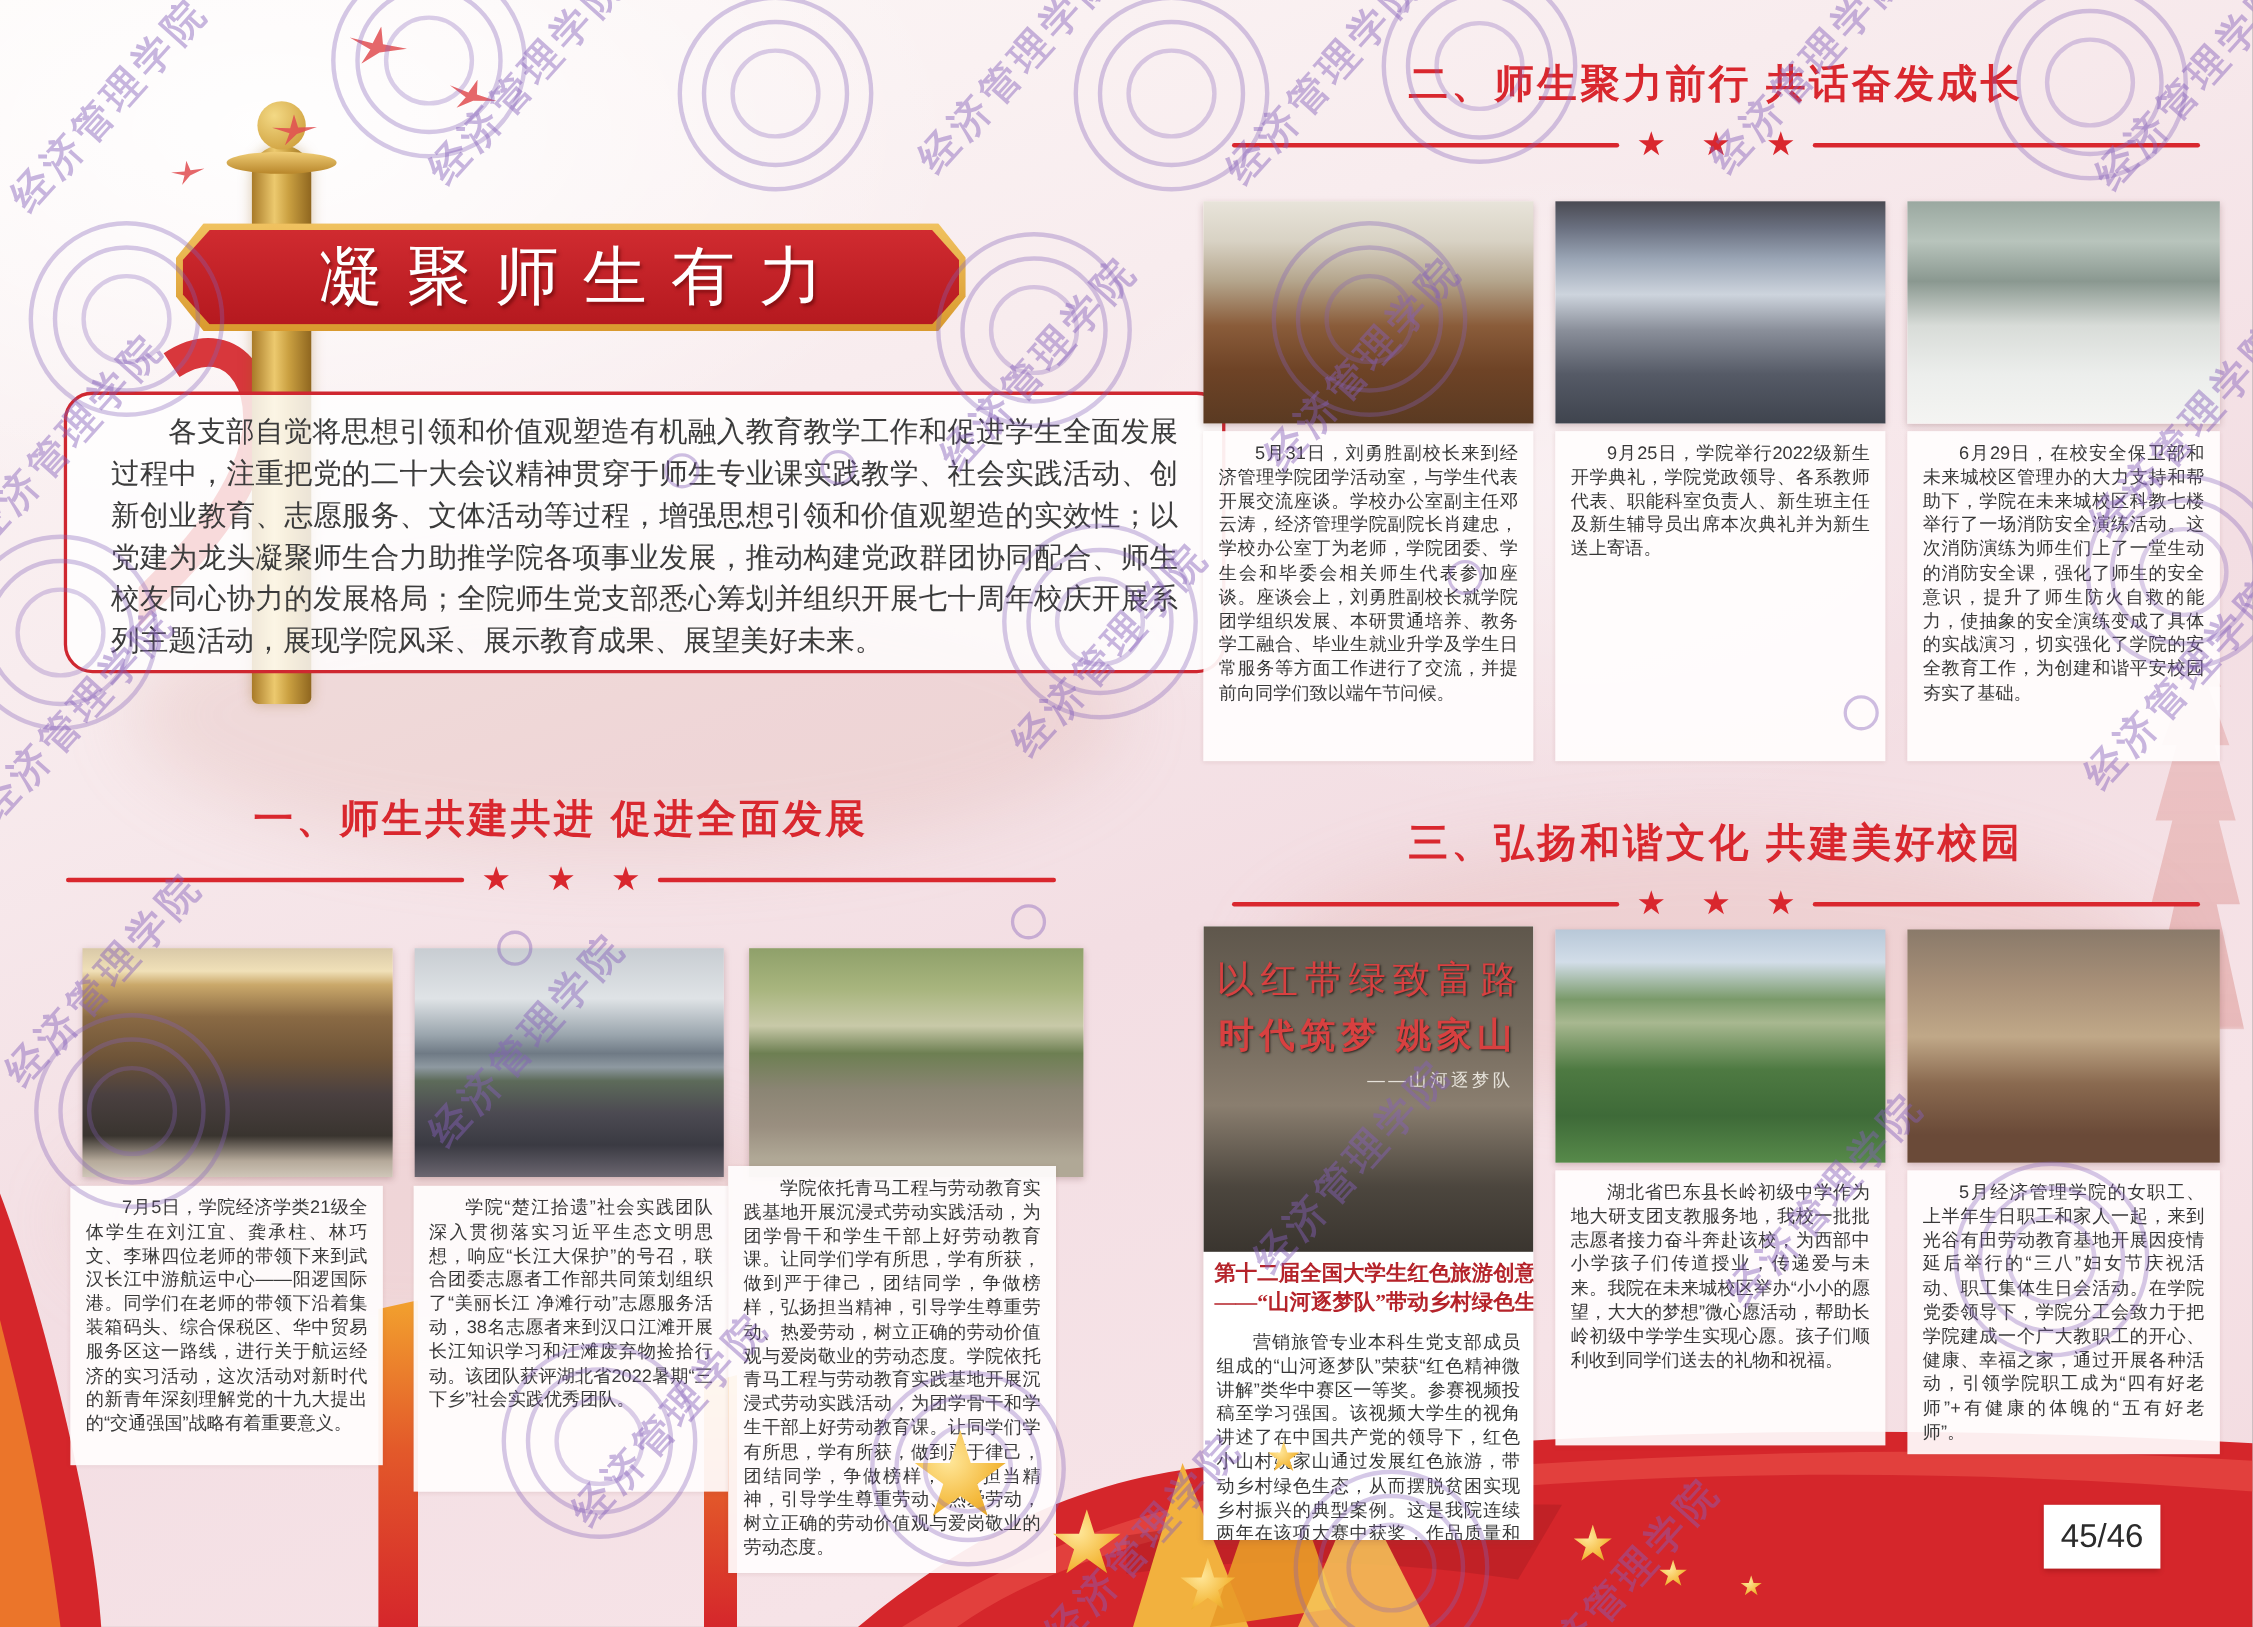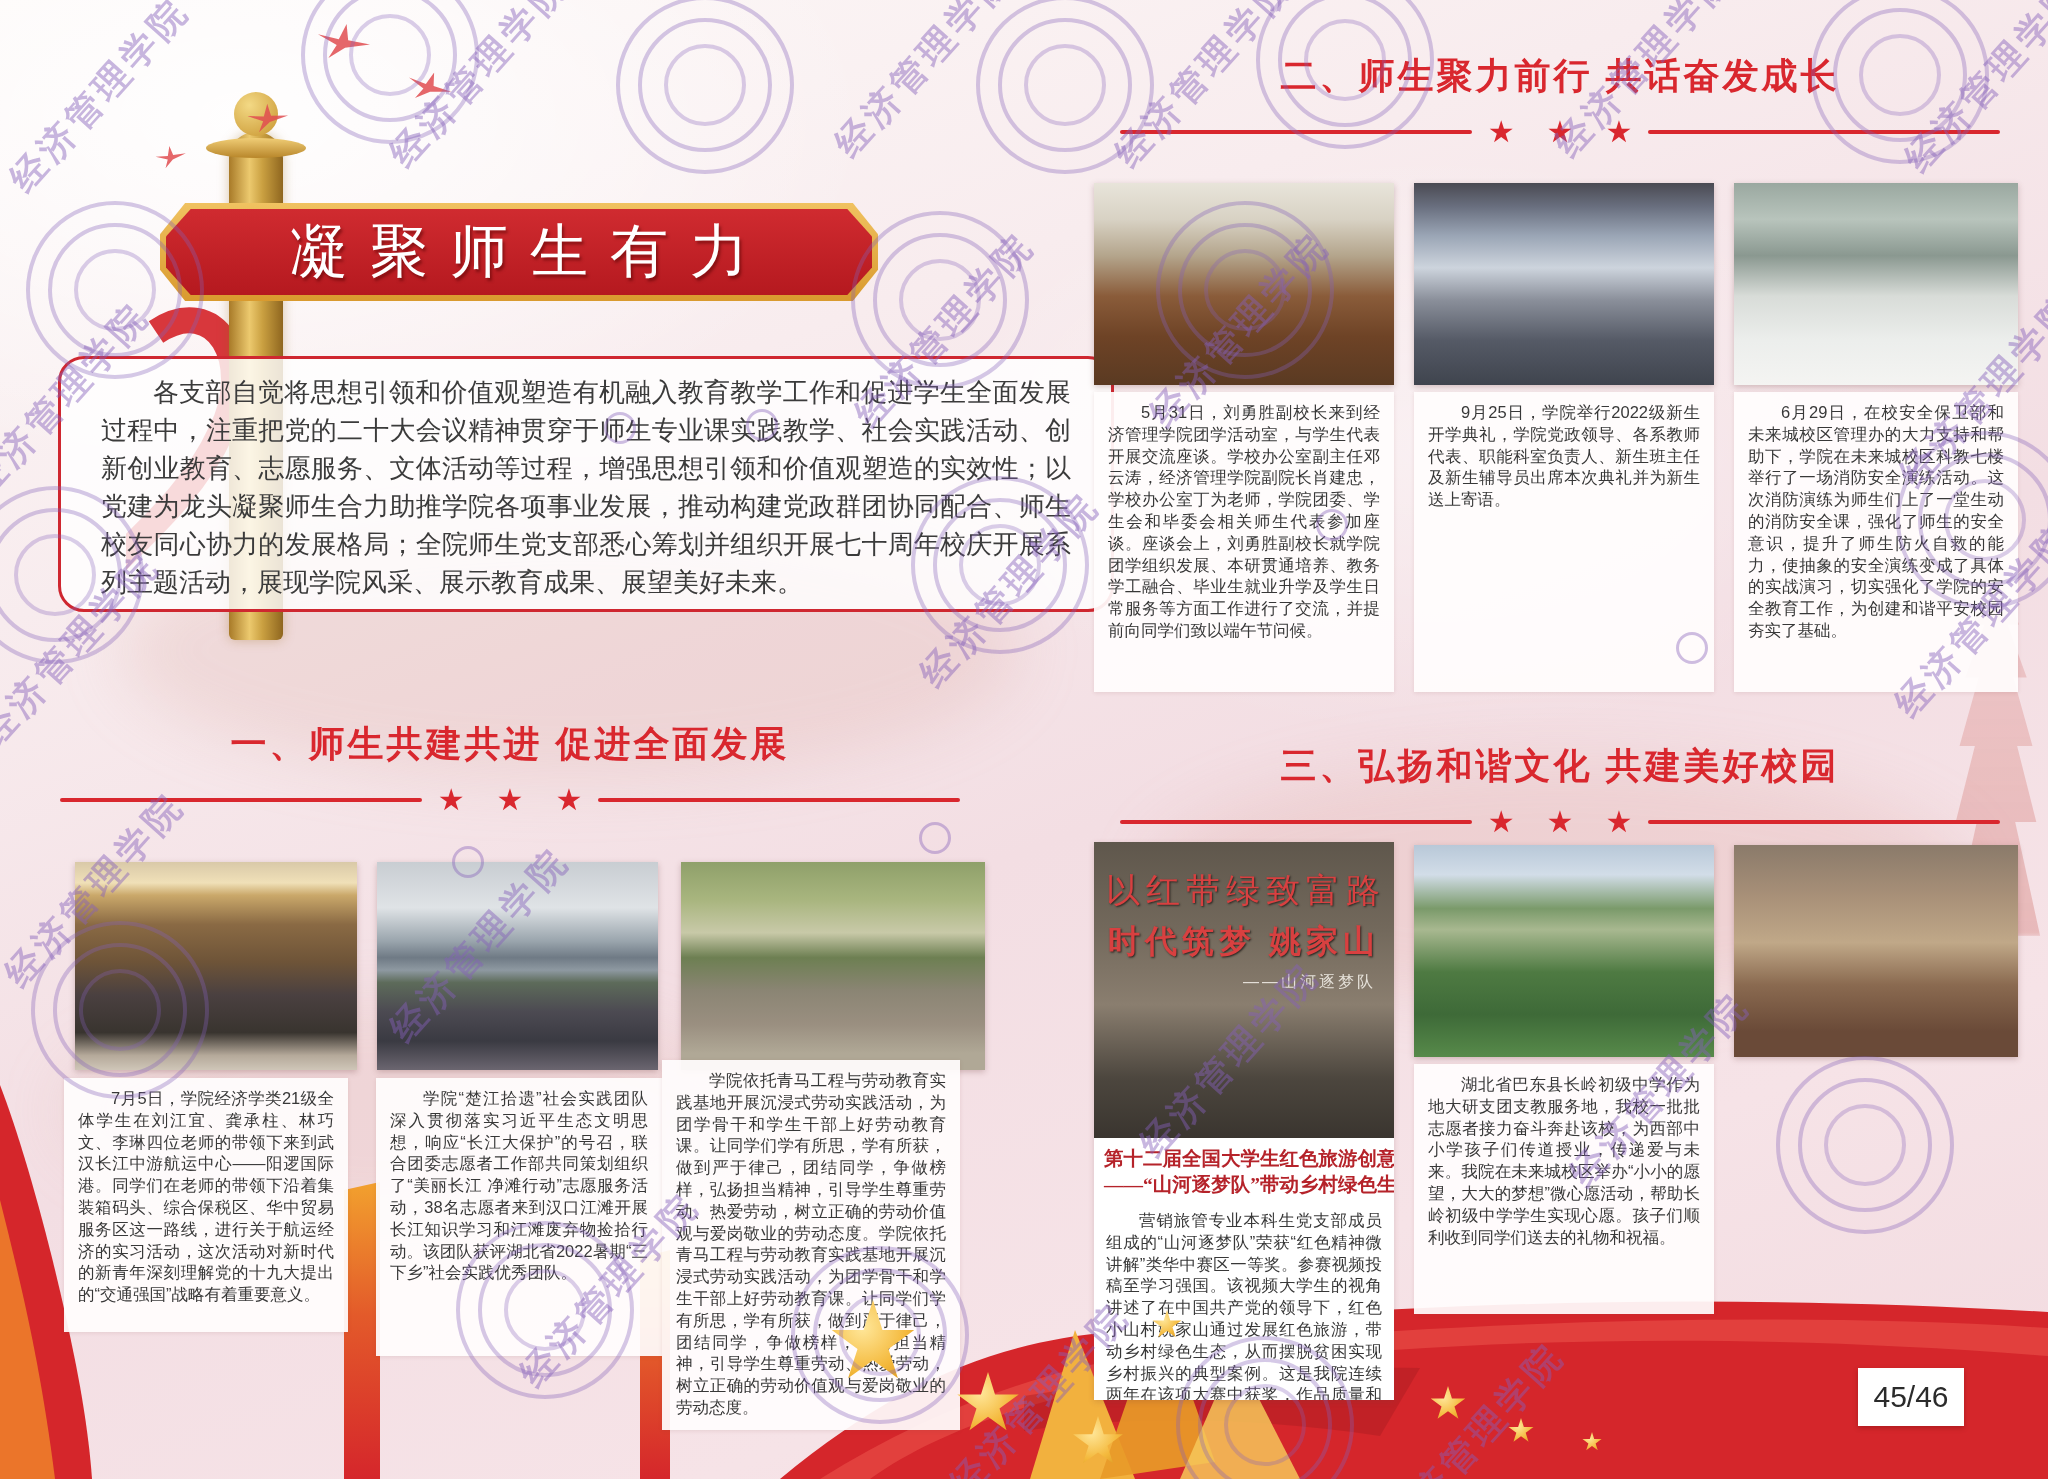--- a/index.html
+++ b/index.html
@@ -266,20 +266,23 @@
       <p>营销旅管专业本科生党支部成员组成的“山河逐梦队”荣获“红色精神微讲解”类华中赛区一等奖。参赛视频投稿至学习强国。该视频大学生的视角讲述了在中国共产党的领导下，红色小山村姚家山通过发展红色旅游，带动乡村绿色生态，从而摆脱贫困实现乡村振兴的典型案例。这是我院连续两年在该项大赛中获奖，作品质量和奖项等级都实现了新的突破。</p>
     </div>
   </div>
 
   <div class="photo p8" style="left:1414px;top:845px;width:300px;height:212px;"></div>
   <div class="photo p9" style="left:1734px;top:845px;width:284px;height:212px;"></div>
 
   <div class="panel" style="left:1414px;top:1064px;width:300px;height:250px;">
     <p>湖北省巴东县长岭初级中学作为地大研支团支教服务地，我校一批批志愿者接力奋斗奔赴该校，为西部中小学孩子们传道授业，传递爱与未来。我院在未来城校区举办“小小的愿望，大大的梦想”微心愿活动，帮助长岭初级中学学生实现心愿。孩子们顺利收到同学们送去的礼物和祝福。</p>
   </div>
+  <div class="panel" style="left:1734px;top:1064px;width:284px;height:258px;">
+    <p>5月经济管理学院的女职工、上半年生日职工和家人一起，来到光谷有田劳动教育基地开展因疫情延后举行的“三八”妇女节庆祝活动、职工集体生日会活动。在学院党委领导下，学院分工会致力于把学院建成一个广大教职工的开心、健康、幸福之家，通过开展各种活动，引领学院职工成为“四有好老师”+有健康的体魄的“五有好老师”。</p>
+  </div>
 
   <div class="pagenum">45/46</div>
 
   <div class="wm" style="left:100px;top:95px;">经济管理学院</div>
   <div class="wm" style="left:480px;top:70px;">经济管理学院</div>
   <div class="wm" style="left:925px;top:60px;">经济管理学院</div>
   <div class="wm" style="left:1205px;top:70px;">经济管理学院</div>
   <div class="wm" style="left:1645px;top:60px;">经济管理学院</div>
   <div class="wm" style="left:1995px;top:75px;">经济管理学院</div>
   <div class="wm" style="left:60px;top:400px;">经济管理学院</div>

